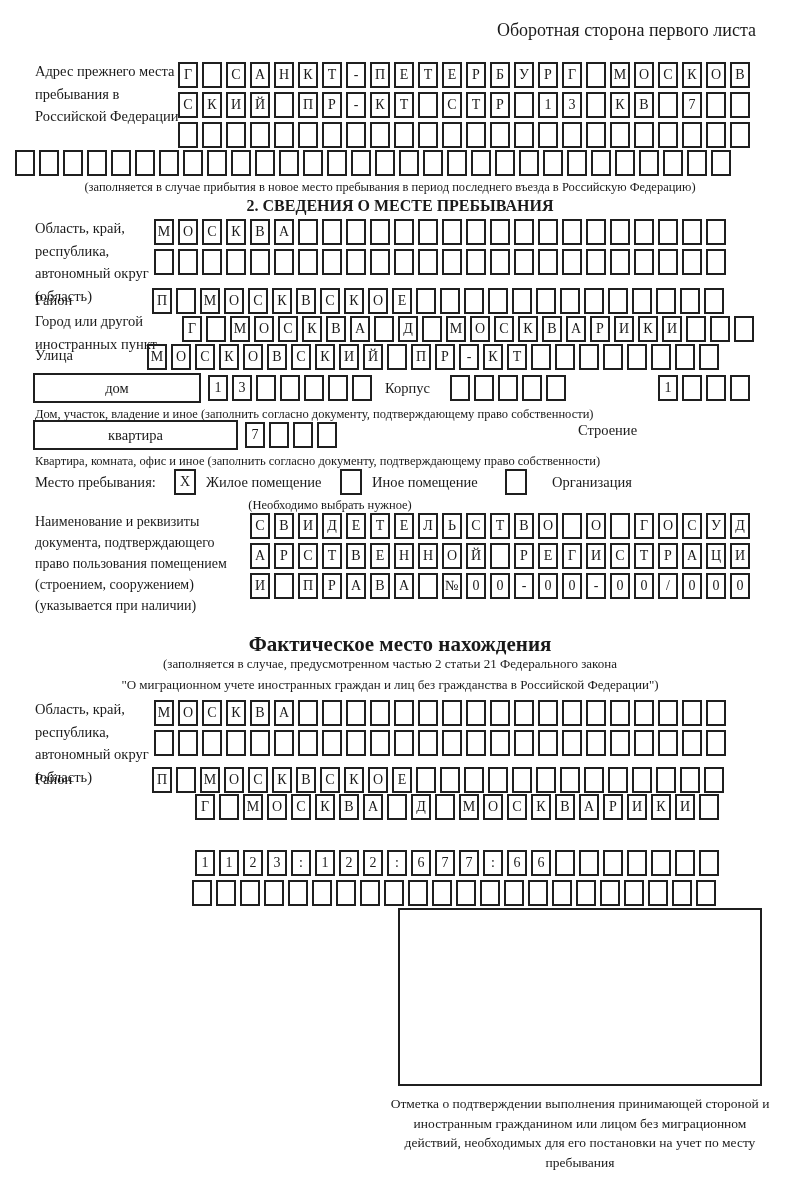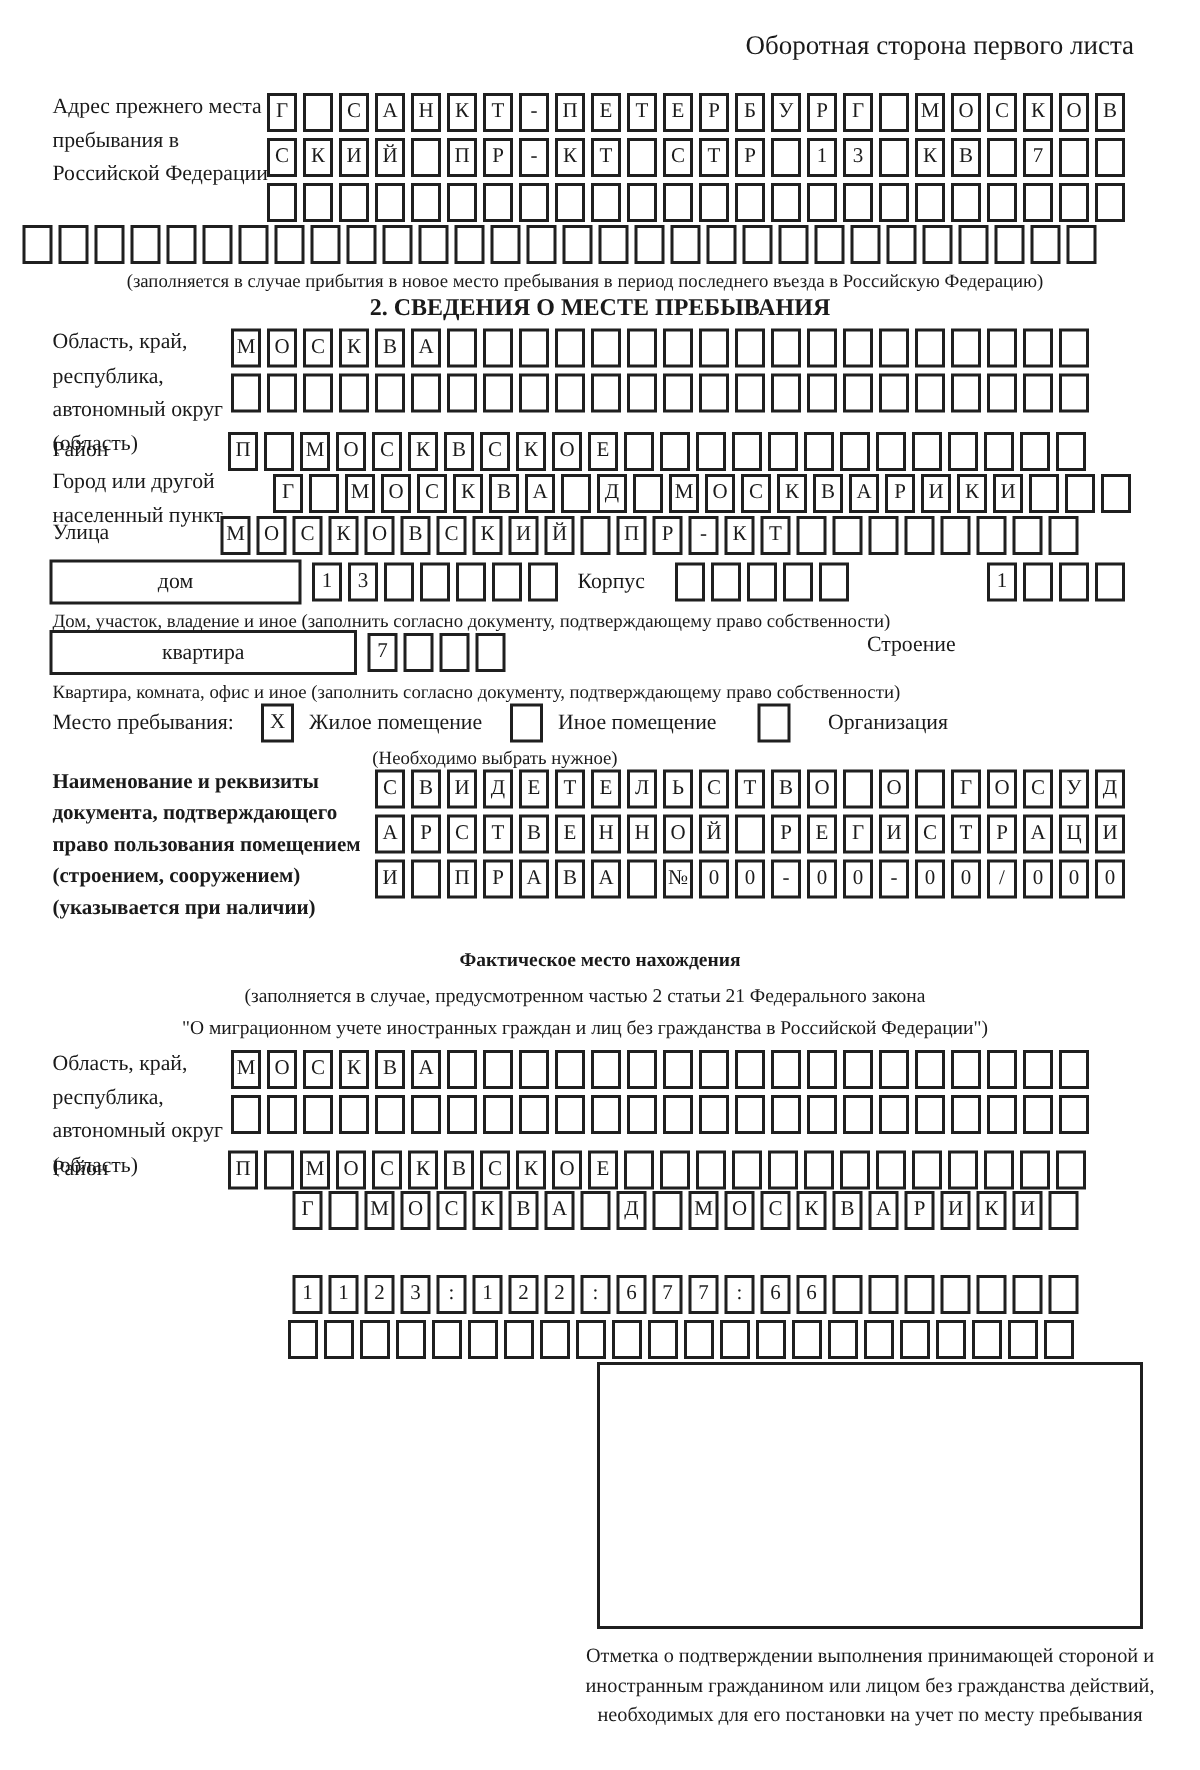--- a/index.html
+++ b/index.html
@@ -5,21 +5,21 @@
   html,body{margin:0;padding:0;background:#e8e8e8;}
   .page{
     position:relative;width:800px;height:1180px;background:#ffffff;
     font-family:"Liberation Serif","DejaVu Serif",serif;color:#1a1a1a;
     margin:0 auto;overflow:hidden;
   }
   .abs{position:absolute;}
   .lbl{font-size:14.5px;line-height:22.5px;}
   .note{font-size:12.5px;line-height:15px;}
   .title{font-weight:bold;font-size:16px;text-align:center;width:100%;}
-  .subtitle{font-weight:bold;font-size:13px;text-align:center;width:100%;}
+  .subtitle{font-weight:bold;font-size:21px;text-align:center;width:100%;}
   .cellrow{position:absolute;display:flex;gap:4px;}
   .cell{
     flex:0 0 auto;width:20px;height:26px;border:2px solid #1f1f1f;
     box-sizing:border-box;display:flex;align-items:center;justify-content:center;
     font-size:14px;font-family:"Liberation Serif","DejaVu Serif",serif;
   }
   .wbox{
     border:2px solid #1f1f1f;box-sizing:border-box;height:30px;
     display:flex;align-items:center;justify-content:center;font-size:14.5px;
   }
@@ -227,21 +227,21 @@
       <div class="cell"></div>
       <div class="cell"></div>
       <div class="cell"></div>
       <div class="cell"></div>
       <div class="cell"></div>
       <div class="cell"></div>
       <div class="cell"></div>
       <div class="cell"></div>
     </div>
 
-  <div class="abs lbl" style="left:35px;top:310px;width:155px;">Город или другой населенный пункт</div>
+  <div class="abs lbl" style="left:35px;top:310px;width:155px;">Город или другой иностранных пункт</div>
   <div class="cellrow" style="left:182px;top:316px;">
       <div class="cell">Г</div>
       <div class="cell"></div>
       <div class="cell">М</div>
       <div class="cell">О</div>
       <div class="cell">С</div>
       <div class="cell">К</div>
       <div class="cell">В</div>
       <div class="cell">А</div>
       <div class="cell"></div>
@@ -328,21 +328,21 @@
 
   <div class="abs lbl" style="left:35px;top:471px;">Место пребывания:</div>
   <div class="cbox abs" style="left:174px;top:469px;">X</div>
   <div class="abs lbl" style="left:206px;top:471px;">Жилое помещение</div>
   <div class="cbox abs" style="left:340px;top:469px;"></div>
   <div class="abs lbl" style="left:372px;top:471px;">Иное помещение</div>
   <div class="cbox abs" style="left:505px;top:469px;"></div>
   <div class="abs lbl" style="left:552px;top:471px;">Организация</div>
   <div class="abs note center" style="left:185px;top:498px;width:290px;">(Необходимо выбрать нужное)</div>
 
-  <div class="abs" style="left:35px;top:511px;width:212px;font-size:14px;line-height:21px;font-weight:bold;">Наименование и реквизиты документа, подтверждающего право пользования помещением (строением, сооружением) (указывается при наличии)</div>
+  <div class="abs" style="left:35px;top:511px;width:212px;font-size:14px;line-height:21px;">Наименование и реквизиты документа, подтверждающего право пользования помещением (строением, сооружением) (указывается при наличии)</div>
   <div class="cellrow" style="left:250px;top:513px;">
       <div class="cell">С</div>
       <div class="cell">В</div>
       <div class="cell">И</div>
       <div class="cell">Д</div>
       <div class="cell">Е</div>
       <div class="cell">Т</div>
       <div class="cell">Е</div>
       <div class="cell">Л</div>
       <div class="cell">Ь</div>
@@ -560,15 +560,15 @@
       <div class="cell"></div>
       <div class="cell"></div>
       <div class="cell"></div>
       <div class="cell"></div>
       <div class="cell"></div>
       <div class="cell"></div>
       <div class="cell"></div>
     </div>
 
   <div class="abs bigbox" style="left:398px;top:908px;width:364px;height:178px;"></div>
-  <div class="abs center" style="left:388px;top:1094px;width:384px;font-size:13.5px;line-height:19.5px;">Отметка о подтверждении выполнения принимающей стороной и иностранным гражданином или лицом без гражданства действий, необходимых для его постановки на учет по месту пребывания</div>
+  <div class="abs center" style="left:388px;top:1094px;width:384px;font-size:13.5px;line-height:19.5px;">Отметка о подтверждении выполнения принимающей стороной и иностранным гражданином или лицом без миграционном действий, необходимых для его постановки на учет по месту пребывания</div>
 
 </div>
 
 </body></html>

